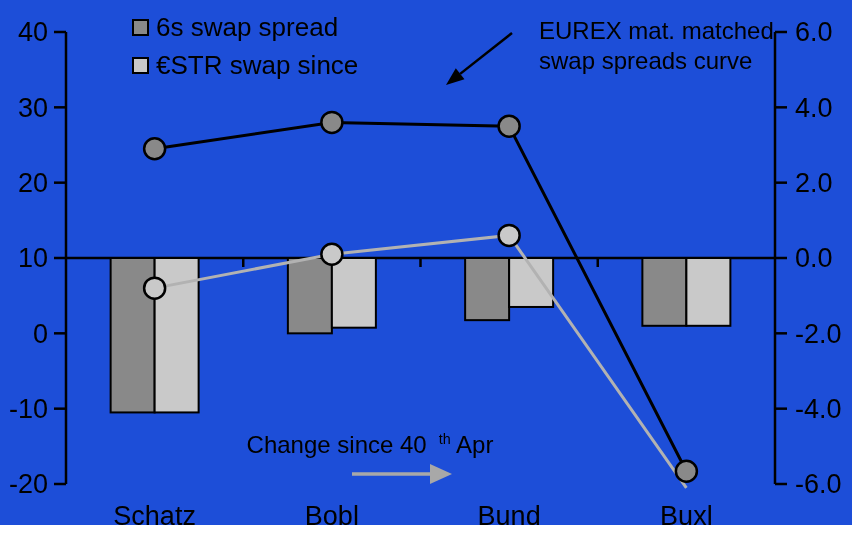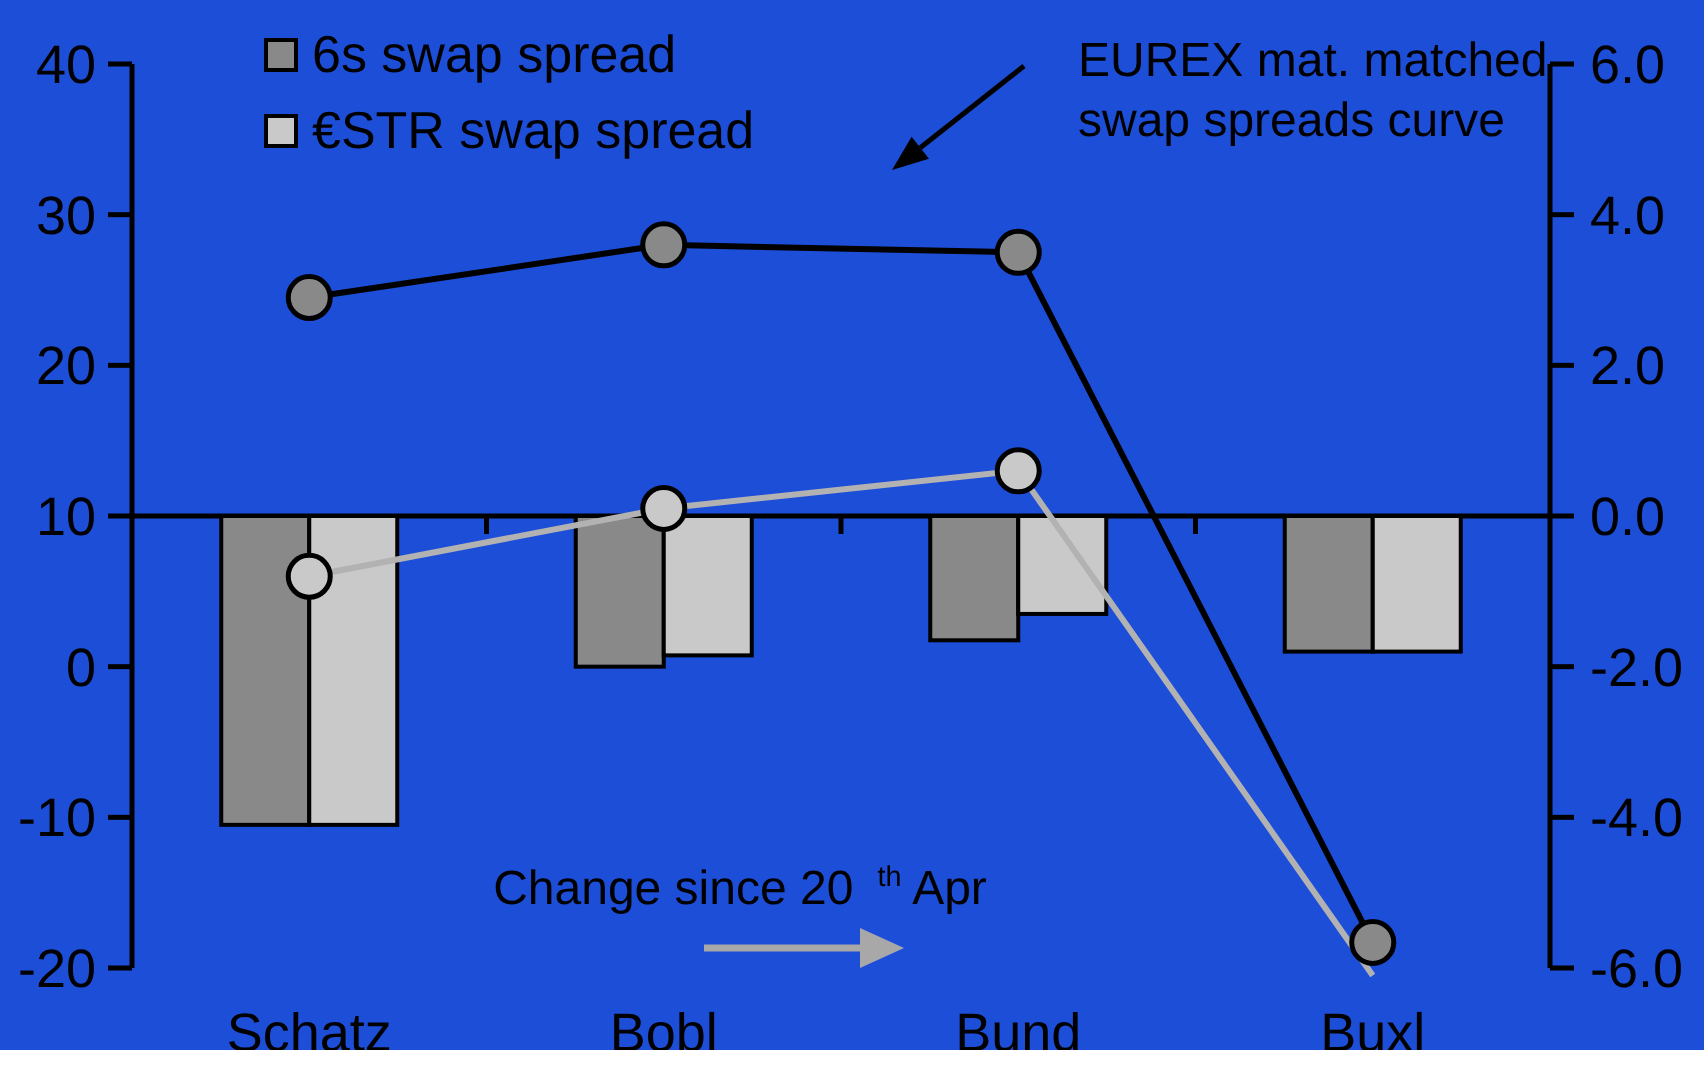--- a/index.html
+++ b/index.html
@@ -84,21 +84,21 @@
       <polygon points="452,474 430,484 430,464" fill="#a8a8a8"></polygon>
     </svg>
 
   <div class="legend">
     <div class="legend-row">
       <span class="swatch" id="swatch-0" style="background: rgb(137, 137, 137);"></span>
       <span class="legend-label">6s swap spread</span>
     </div>
     <div class="legend-row">
       <span class="swatch" id="swatch-1" style="background: rgb(201, 201, 201);"></span>
-      <span class="legend-label">€STR swap spread</span>
+      <span class="legend-label">€STR swap since</span>
     </div>
   </div>
 
   <div class="anno-eurex">EUREX mat. matched swap spreads curve</div>
 
-  <div class="anno-change"><span>Change since 20</span><sup>th</sup><span> Apr</span></div>
+  <div class="anno-change"><span>Change since 40</span><sup>th</sup><span> Apr</span></div>
 
 </div>
 
 </body></html>

